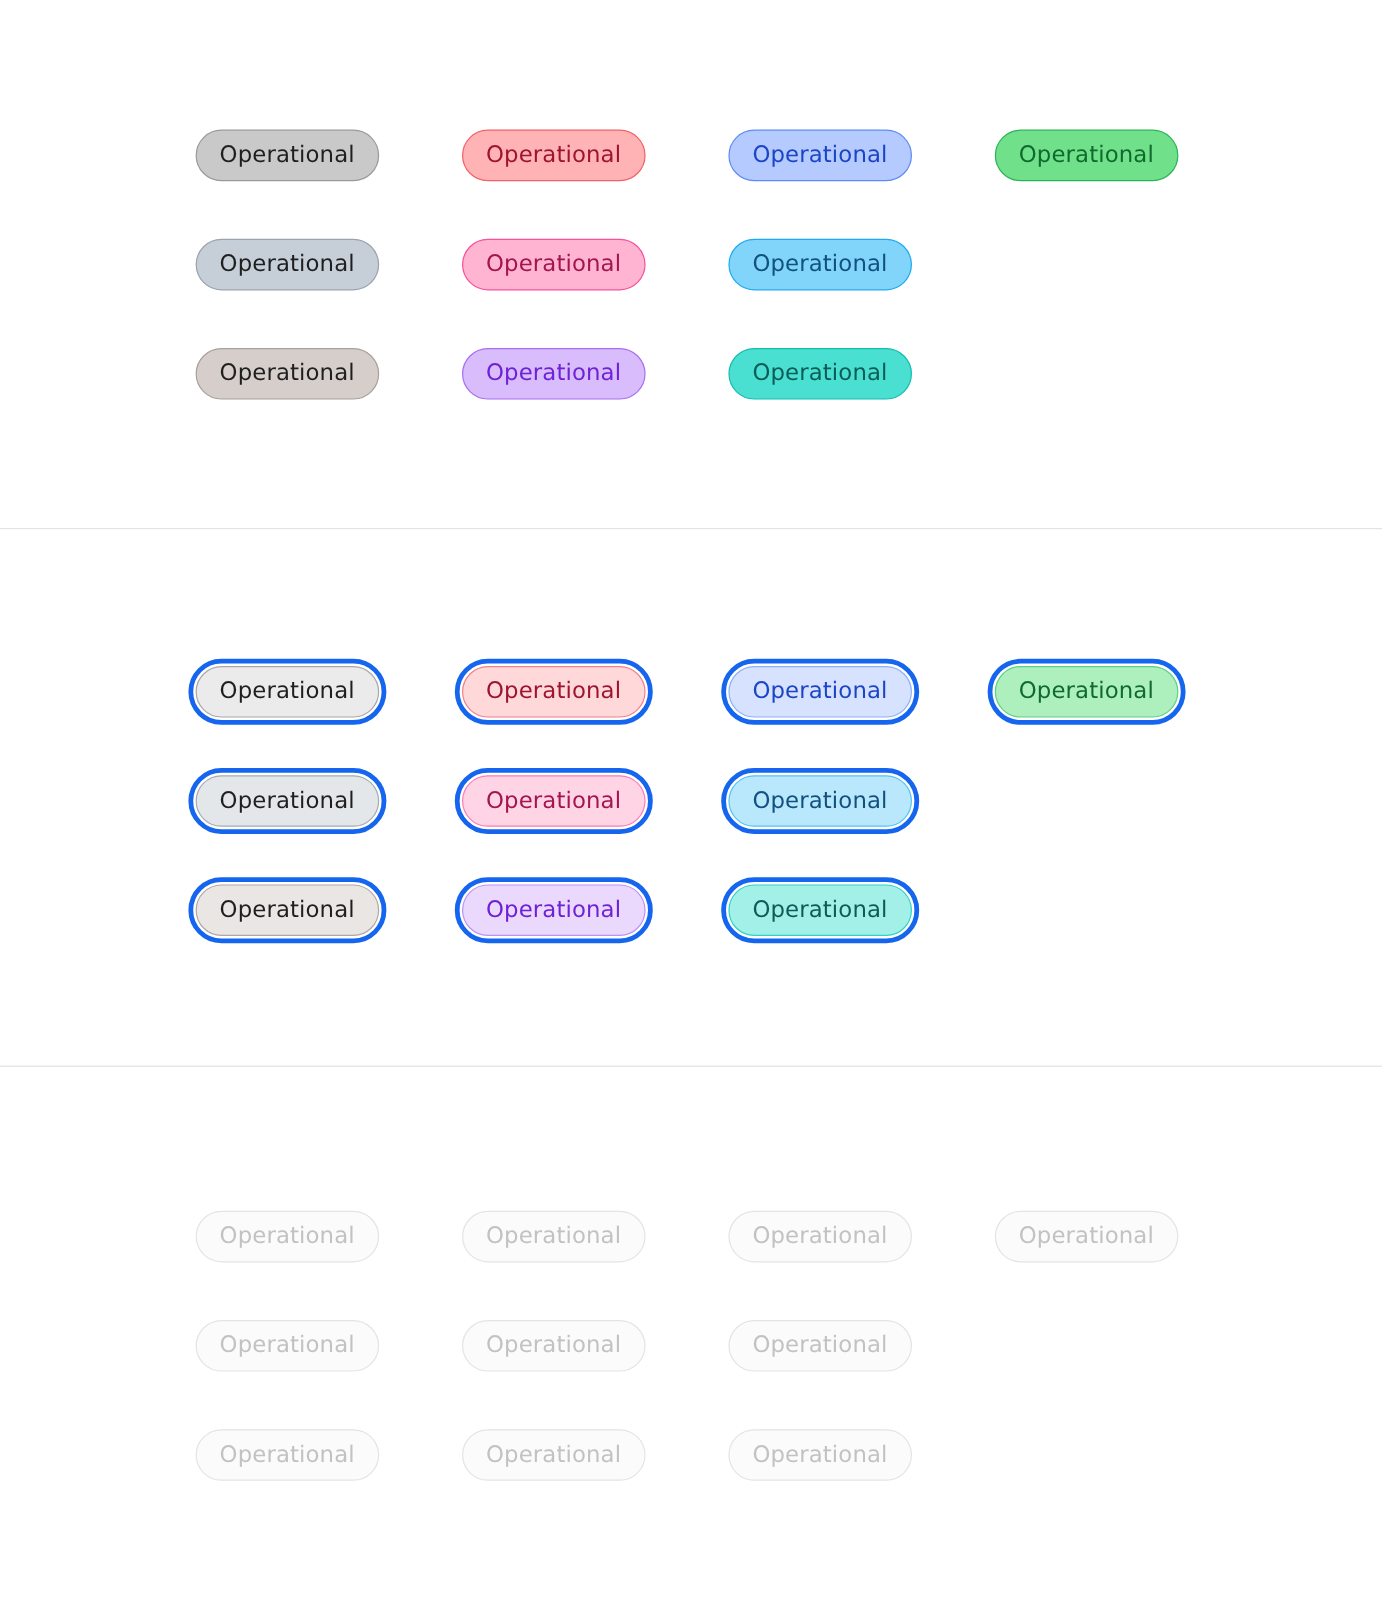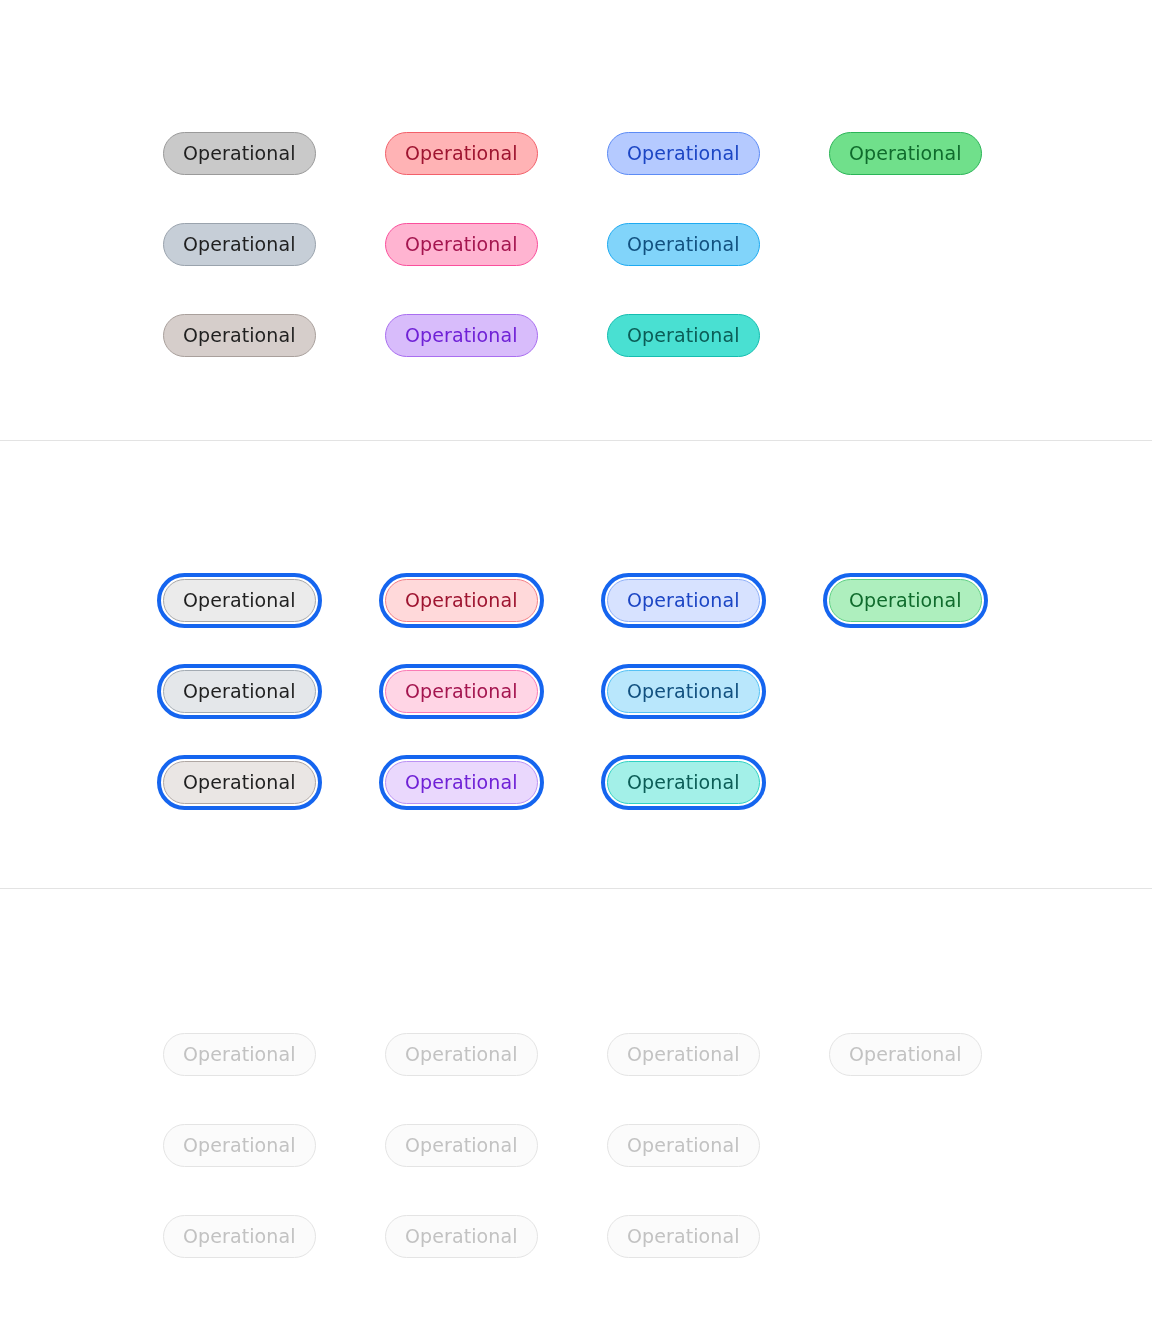--- a/index.html
+++ b/index.html
@@ -48,21 +48,21 @@
     grid-auto-rows: 91px;
     justify-content: start;
     padding-left: 163px;
   }
   .section-default  .grid { top: 108px; }
   .section-focused  .grid { top: 114px; }
   .section-disabled .grid { top: 120px; }
 
   .cell {
     display: flex;
-    align-items: center;
+    align-items: flex-start;
     justify-content: flex-start;
   }
   .cell.empty { visibility: hidden; }
 
   
   .badge {
     display: inline-flex;
     align-items: center;
     justify-content: center;
     height: 43px;

